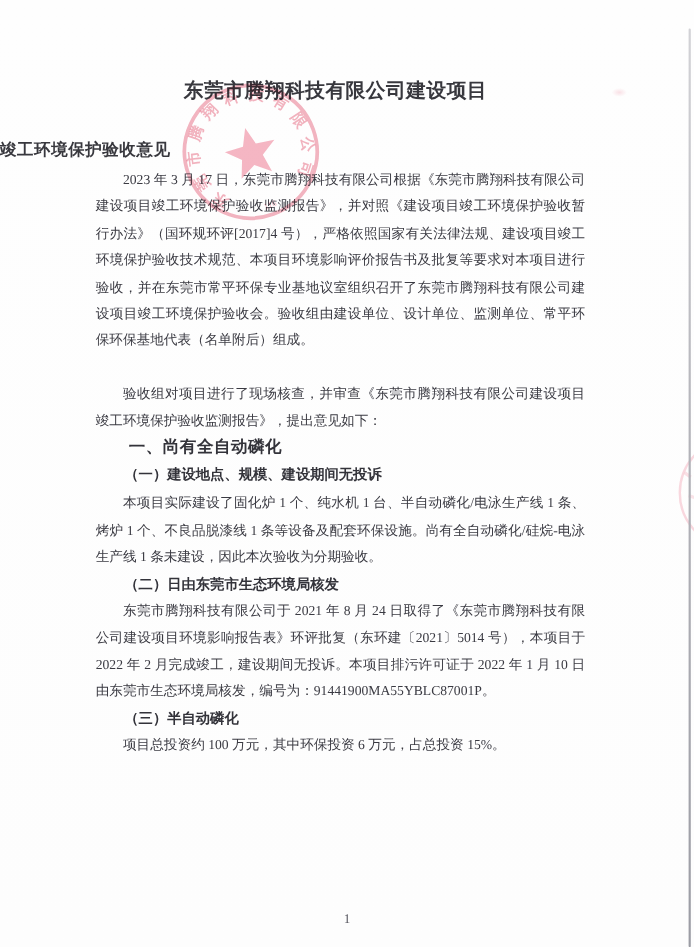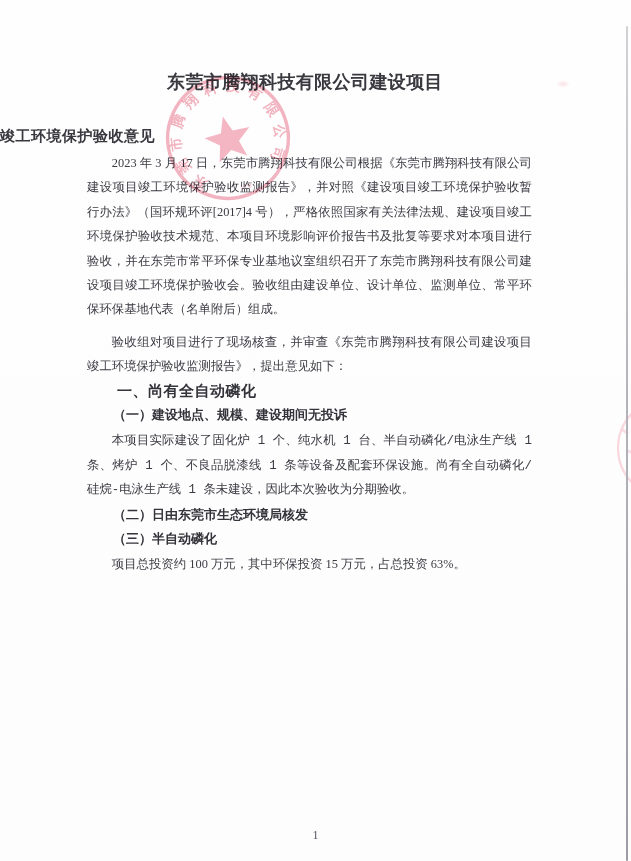--- a/index.html
+++ b/index.html
@@ -23,30 +23,30 @@
     font-size:15px;font-weight:700;letter-spacing:0.5px;color:#38383e;
     text-align:left;
   }
   
   .body-text{
     position:absolute;left:87px;top:151px;width:445px;
     font-size:12.4px;line-height:24.4px;color:#3a3a42;
     text-align:justify;
   }
   .body-text p{margin:0;text-indent:2em;}
-  .body-text p.gap{margin-top:8px;}
+  .body-text p.gap{margin-top:24px;}
   .h1{
     margin:2px 0 0 0;font-weight:700;font-size:15px;color:#33333a;
     letter-spacing:0.5px;text-indent:0;
   }
   .h2{
     margin:2px 0 0 0;font-weight:700;font-size:13px;color:#33333a;
     text-indent:2.2em;
   }
-  .p4{margin-top:2px !important;font-family:Liberation Mono, monospace;}
+  .p4{margin-top:2px !important;}
   
   .page-number{
     position:absolute;left:0;top:828px;width:631px;text-align:center;
     font-size:12px;color:#55555e;
   }
   
   .seal{
     position:absolute;left:154px;top:64px;width:148px;height:148px;
     transform:rotate(-20deg);
     opacity:0.8;mix-blend-mode:multiply;pointer-events:none;
@@ -74,22 +74,23 @@
   <div class="doc-title">东莞市腾翔科技有限公司建设项目</div>
   <div class="doc-subtitle">竣工环境保护验收意见</div>
 
   <div class="body-text">
     <p>2023 年 3 月 17 日，东莞市腾翔科技有限公司根据《东莞市腾翔科技有限公司建设项目竣工环境保护验收监测报告》，并对照《建设项目竣工环境保护验收暂行办法》（国环规环评[2017]4 号），严格依照国家有关法律法规、建设项目竣工环境保护验收技术规范、本项目环境影响评价报告书及批复等要求对本项目进行验收，并在东莞市常平环保专业基地议室组织召开了东莞市腾翔科技有限公司建设项目竣工环境保护验收会。验收组由建设单位、设计单位、监测单位、常平环保环保基地代表（名单附后）组成。</p>
     <p class="gap">验收组对项目进行了现场核查，并审查《东莞市腾翔科技有限公司建设项目竣工环境保护验收监测报告》，提出意见如下：</p>
     <p class="h1">一、尚有全自动磷化</p>
     <p class="h2">（一）建设地点、规模、建设期间无投诉</p>
     <p class="p4">本项目实际建设了固化炉 1 个、纯水机 1 台、半自动磷化/电泳生产线 1 条、烤炉 1 个、不良品脱漆线 1 条等设备及配套环保设施。尚有全自动磷化/硅烷-电泳生产线 1 条未建设，因此本次验收为分期验收。</p>
     <p class="h2">（二）日由东莞市生态环境局核发</p>
+    <p>东莞市腾翔科技有限公司于 2021 年 8 月 24 日取得了《东莞市腾翔科技有限公司建设项目环境影响报告表》环评批复（东环建〔2021〕5014 号），本项目于 2022 年 2 月完成竣工，建设期间无投诉。本项目排污许可证于 2022 年 1 月 10 日由东莞市生态环境局核发，编号为：91441900MA55YBLC87001P。</p>
     <p class="h2">（三）半自动磷化</p>
-    <p>项目总投资约 100 万元，其中环保投资 15 万元，占总投资 63%。</p>
+    <p>项目总投资约 100 万元，其中环保投资 6 万元，占总投资 15%。</p>
   </div>
 
   <svg class="seal" viewBox="0 0 140 140">
     <circle cx="70" cy="70" r="57" fill="none" stroke="#e5647d" stroke-opacity="0.6" stroke-width="3.2"></circle>
     <polygon points="70,49 75.7,64.2 91.9,64.9 79.2,75 83.5,90.6 70,81.7 56.5,90.6 60.8,75 48.1,64.9 64.3,64.2" fill="#ee8298" fill-opacity="0.72" transform="rotate(6 70 72)"></polygon>
     <g id="seal-arc-text">
         <text x="70" y="25" text-anchor="middle" font-size="13" font-weight="700" fill="#e5647d" fill-opacity="0.62" transform="rotate(-128 70 70)">东</text>
         <text x="70" y="25" text-anchor="middle" font-size="13" font-weight="700" fill="#e5647d" fill-opacity="0.62" transform="rotate(-102.4 70 70)">莞</text>
         <text x="70" y="25" text-anchor="middle" font-size="13" font-weight="700" fill="#e5647d" fill-opacity="0.62" transform="rotate(-76.8 70 70)">市</text>
         <text x="70" y="25" text-anchor="middle" font-size="13" font-weight="700" fill="#e5647d" fill-opacity="0.62" transform="rotate(-51.19999999999999 70 70)">腾</text>

